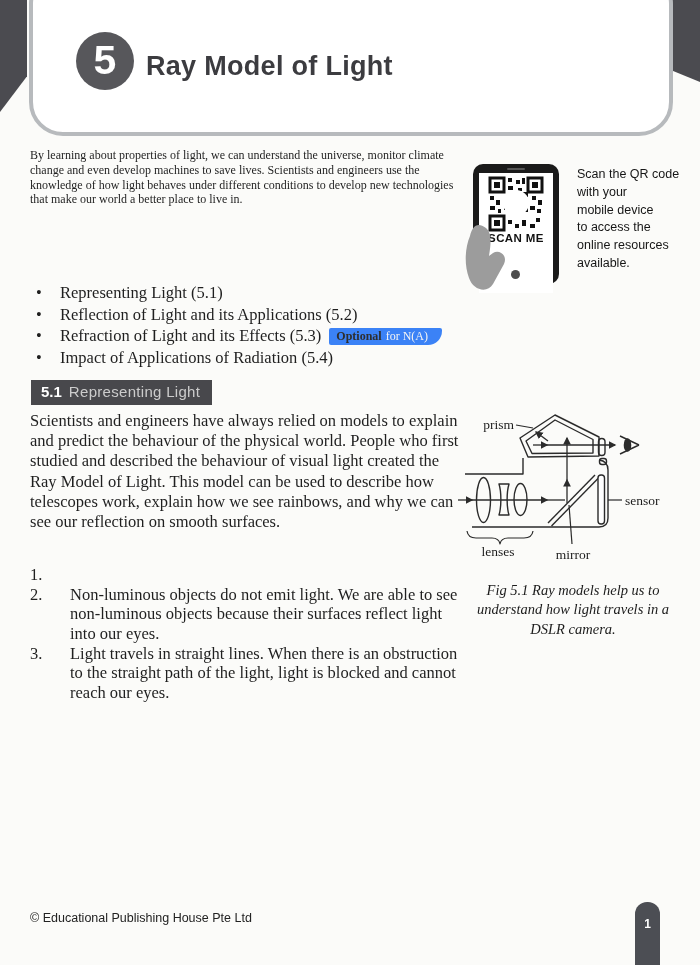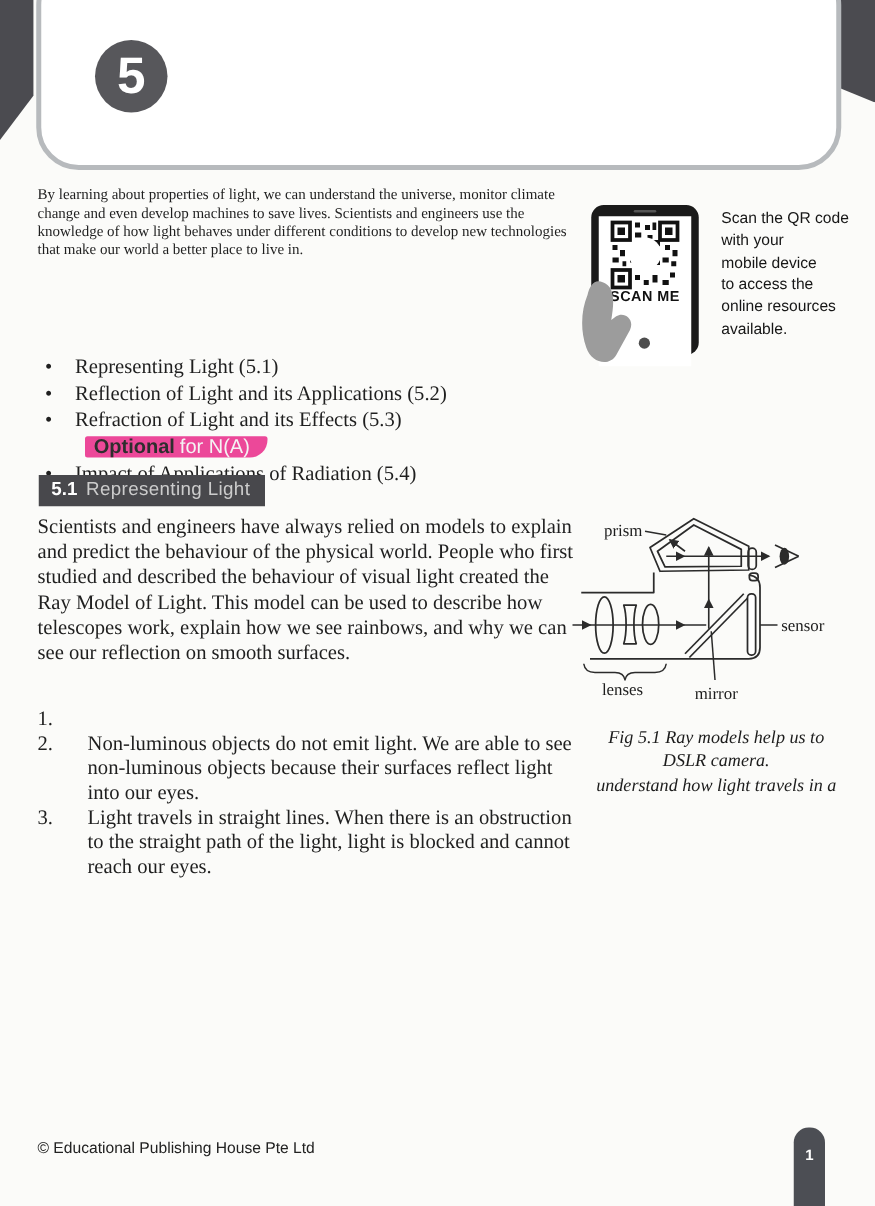--- a/index.html
+++ b/index.html
@@ -16,22 +16,22 @@
                   background:#57575b;color:#fff;display:flex;align-items:center;justify-content:center;
                   font-family:"Liberation Sans",sans-serif;font-weight:bold;font-size:41px;padding-bottom:2px;box-sizing:border-box;}
   .chapter-title{position:absolute;left:113px;top:77px;font-family:"Liberation Sans",sans-serif;
                  font-weight:bold;font-size:27px;color:#3c3c40;letter-spacing:.3px;}
 
   
   .intro-text{position:absolute;left:30px;top:148px;width:434px;font-size:12px;line-height:1.23;}
   .topics{position:absolute;left:30px;top:282px;width:445px;font-size:16.5px;}
   .topic{display:flex;line-height:21.5px;}
   .bullet{width:24px;flex:0 0 24px;text-align:left;padding-left:6px;}
-  .badge{display:inline-block;background:#ec4899;border-radius:2px 2px 14px 2px;
-         font-family:Liberation Sans, sans-serif;font-size:16px;line-height:15px;
+  .badge{display:inline-block;background:#3b82f6;border-radius:2px 2px 14px 2px;
+         font-family:Liberation Serif, serif;font-size:12px;line-height:15px;
          padding:1px 14px 1px 7px;margin-left:8px;transform:translateY(-1px);}
   .badge .b-bold{font-weight:bold;color:#2e2e2e;}
   .badge .b-rest{color:#f4f4f4;margin-left:4px;}
 
   
   .qr-unit{position:absolute;left:465px;top:160px;width:232px;}
   .phone{position:absolute;left:8px;top:4px;width:86px;height:120px;background:#1a1a1a;border-radius:10px;}
   .phone-top-slit{position:absolute;left:50%;top:4px;width:18px;height:2px;margin-left:-9px;background:#555;border-radius:2px;}
   .screen{position:absolute;left:6px;right:6px;top:9px;height:120px;background:#fff;text-align:center;}
   .screen svg{display:block;margin:3px auto 0;}
@@ -69,20 +69,21 @@
 <body>
 
 <div class="page">
 
   <div class="ribbon ribbon-left"></div>
   <div class="ribbon ribbon-right"></div>
   <div class="header-card">
     <div class="chapter-circle">
       <span>5</span>
     </div>
+    <div class="chapter-title">Ray Model of Light</div>
   </div>
 
   <div class="intro-text">By learning about properties of light, we can understand the universe, monitor climate change and even develop machines to save lives. Scientists and engineers use the knowledge of how light behaves under different conditions to develop new technologies that make our world a better place to live in.</div>
 
   <div class="topics">
     <div class="topic">
       <span class="bullet">•</span>
       <span>Representing Light (5.1)</span>
     </div>
     <div class="topic">
@@ -234,22 +235,22 @@
 
       <text x="62" y="17" text-anchor="end">prism</text>
       <text x="173" y="93" text-anchor="start">sensor</text>
       <text x="46" y="144" text-anchor="middle">lenses</text>
       <text x="121" y="147" text-anchor="middle">mirror</text>
     </svg>
   </div>
 
   <div class="fig-caption">
     <div>Fig 5.1 Ray models help us to</div>
+    <div>understand how light travels in a</div>
     <div>DSLR camera.</div>
-    <div>understand how light travels in a</div>
   </div>
 
   <div class="copyright">© Educational Publishing House Pte Ltd</div>
   <div class="page-tab">
     <span>1</span>
   </div>
 
 </div>
 
 </body></html>

